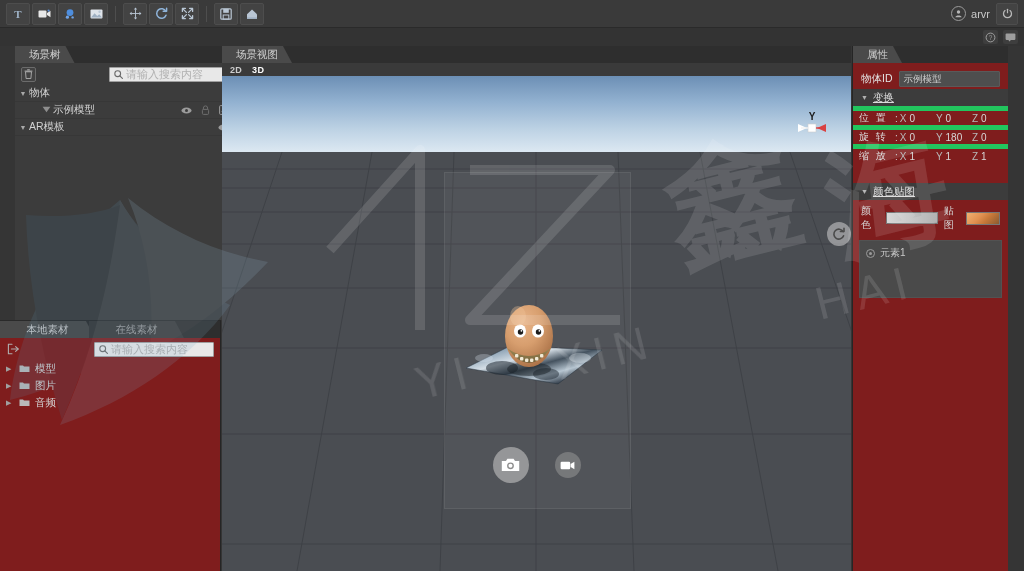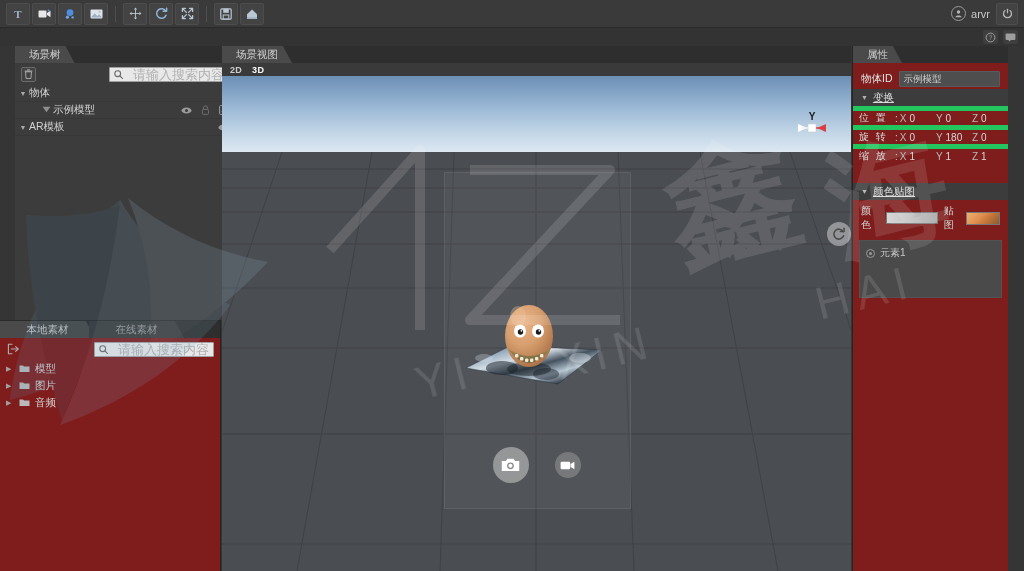--- a/index.html
+++ b/index.html
@@ -77,21 +77,21 @@
     color: #b0b0b0; cursor: pointer; background: #424242;
   }
   .search-wrap {
     position: relative; margin-left: auto; width: 120px; height: 15px;
     background: #e8e8e8; border: 1px solid #9f9f9f; border-radius: 1px;
     display: flex; align-items: center; padding: 0 4px; gap: 3px;
   }
   .search-wrap .sico { color: #6a6a6a; display: flex; }
   .search-wrap input {
     border: 0; outline: 0; background: transparent; width: 100%;
-    font-size: 13px; color: #333; font-family: inherit; text-align: right;
+    font-size: 11px; color: #333; font-family: inherit;
   }
   .search-wrap input::placeholder { color: #b0b0b0; }
   .tree-body { flex: 1; overflow: hidden; }
   .tree-row {
     height: 17px; display: flex; align-items: center;
     font-size: 10.5px; color: #d2d2d2; cursor: pointer;
     border-bottom: 1px solid #373737; padding-right: 6px;
   }
   .tree-row .caret {
     width: 12px; text-align: center; color: #a9a9a9; font-size: 7px; flex: 0 0 12px;

